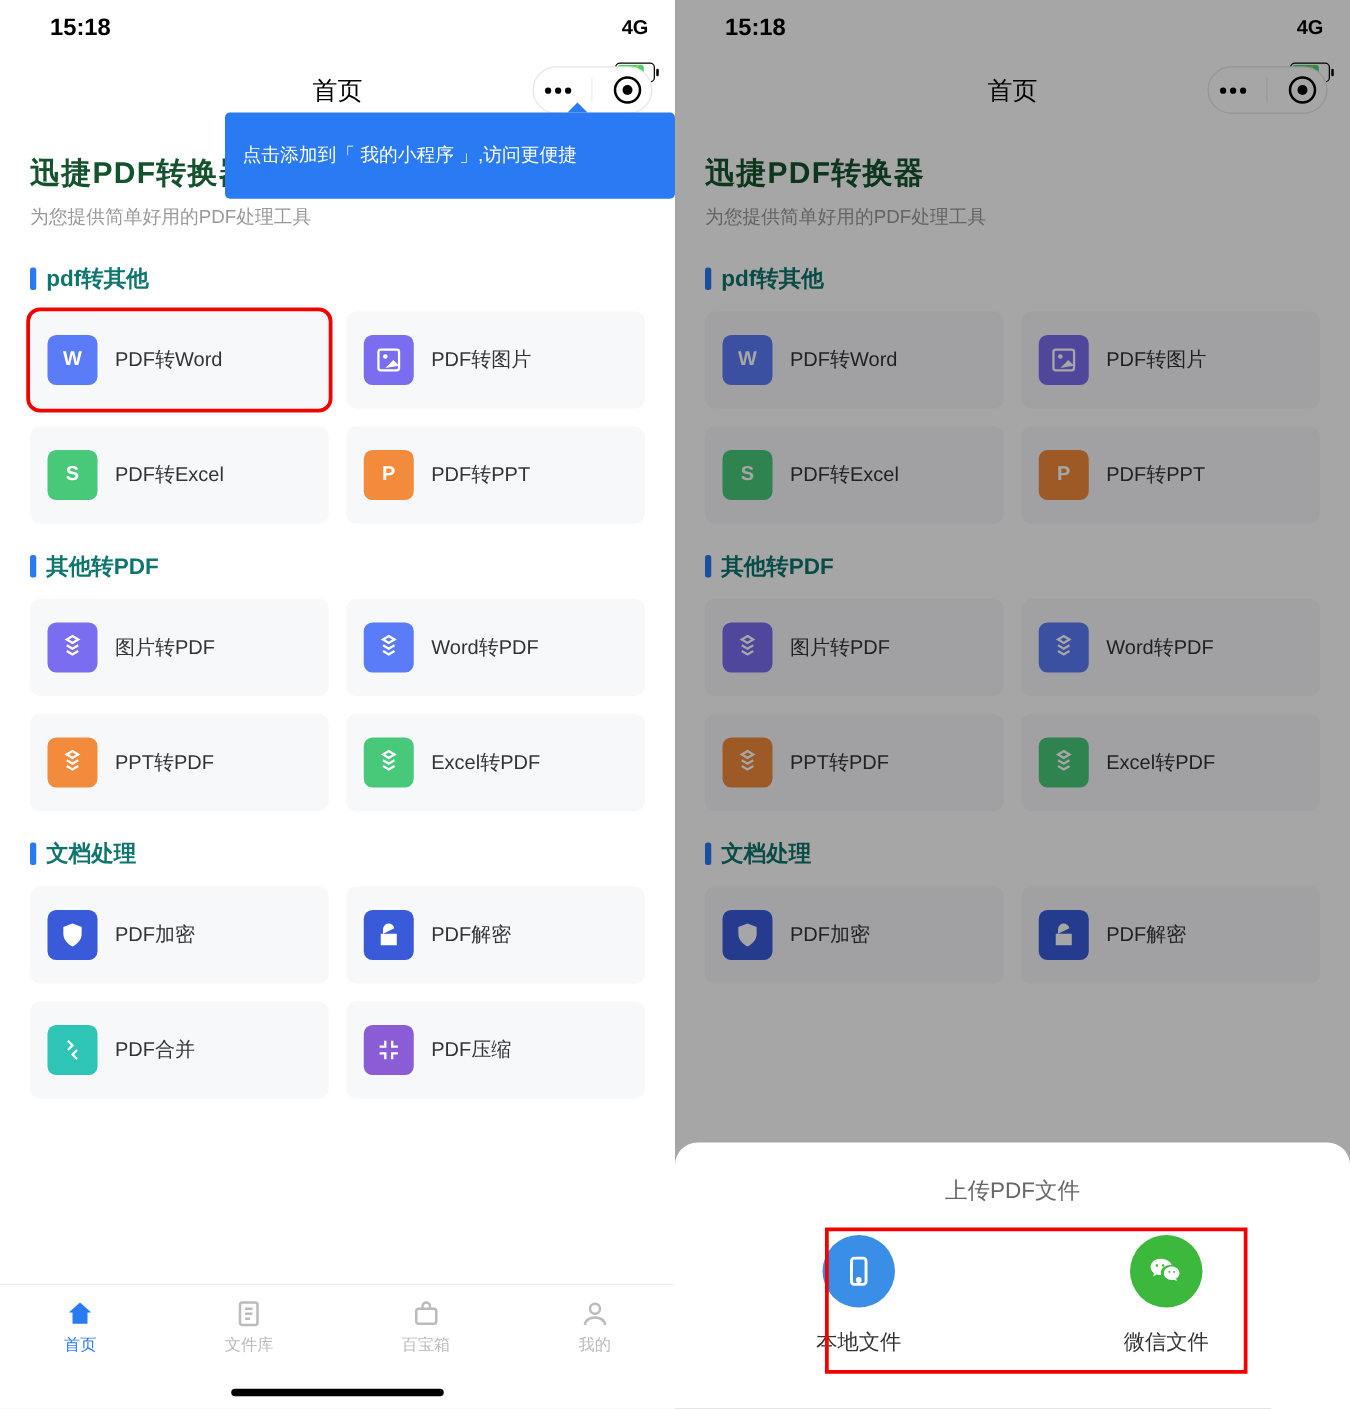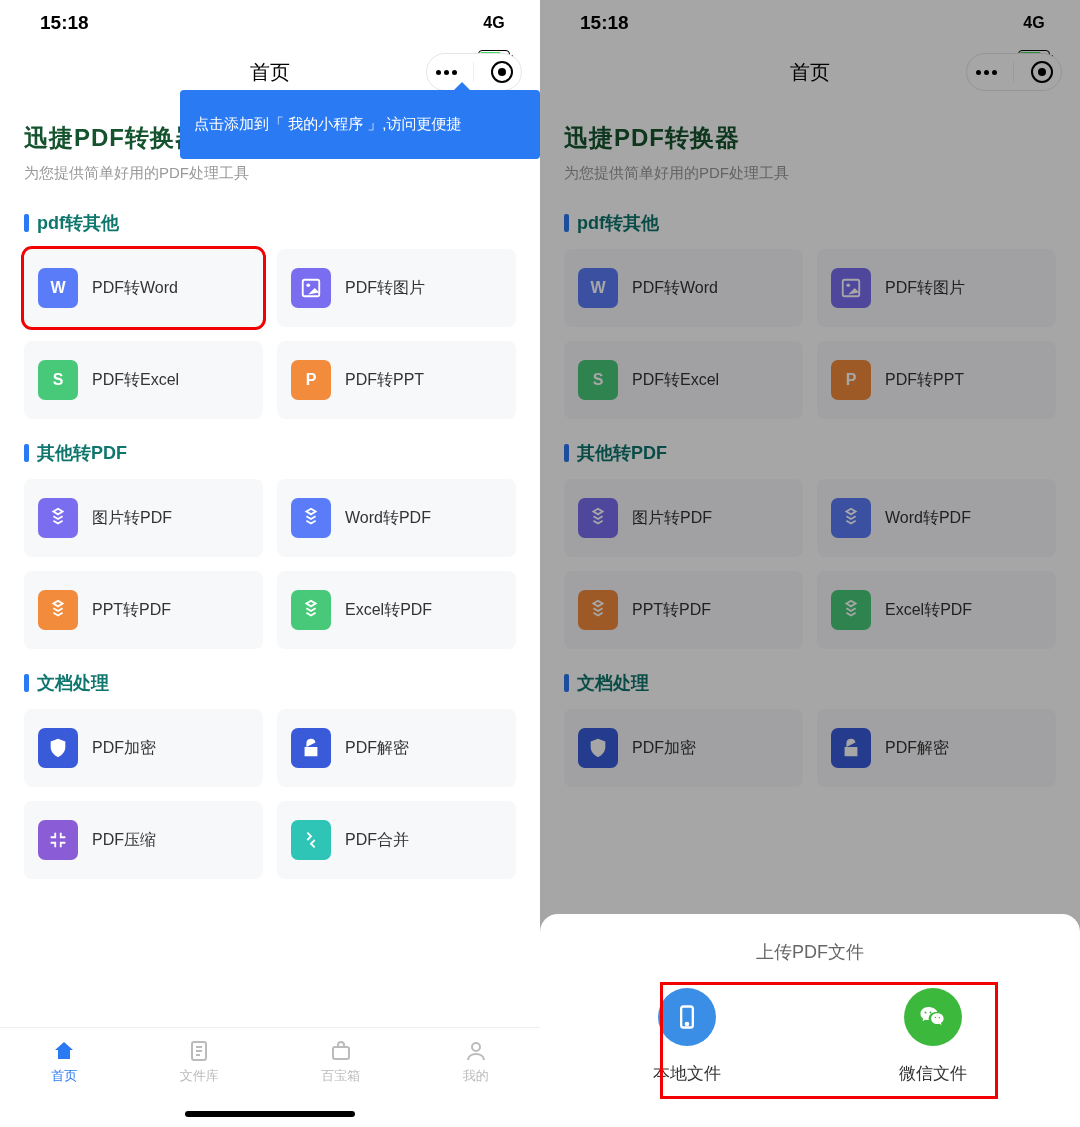--- a/index.html
+++ b/index.html
@@ -21,21 +21,21 @@
     .phone2 .shade {
       position: absolute; inset: 0;
       background: rgba(0,0,0,0.35);
       z-index: 5;
       pointer-events: none;
     }
     
     .statusbar {
       height: 46px;
       display: flex; align-items: center; justify-content: space-between;
-      padding: 0 30px 0 40px;
+      padding: 0 16px 0 40px;
       font-weight: 600;
     }
     .status-time { font-size: 19px; font-weight: 700; }
     .status-right { display:flex; align-items:center; gap:18px; font-size:16px; font-weight:700;flex-direction:column; }
     .sig { display:flex; align-items:flex-end; gap:2px; }
     .sig span { width:3px; background:#000; border-radius:1px; }
     .sig span:nth-child(1){height:6px}.sig span:nth-child(2){height:9px}.sig span:nth-child(3){height:12px}.sig span:nth-child(4){height:15px}
     .batt { width:32px;height:16px;border:1.5px solid #000;border-radius:4px;position:relative; }
     .batt::after{content:"";position:absolute;right:-4px;top:4px;width:2px;height:6px;background:#000;border-radius:1px;}
     .batt i{position:absolute;left:1px;top:1px;bottom:1px;width:70%;background:#3cd964;border-radius:2px;}
@@ -237,34 +237,34 @@
       </div>
       <div class="card">
         <div class="ico c-navy">
             <svg viewBox="0 0 24 24" fill="#fff">
               <path d="M7 11V7a5 5 0 019.9-1M5 11h14v10H5z"></path>
             </svg>
           </div>
         <span>PDF解密</span>
       </div>
       <div class="card">
+        <div class="ico c-teal">
+            <svg viewBox="0 0 24 24" fill="#fff">
+              <path d="M8 4l4 4-4 4M16 20l-4-4 4-4" stroke="#fff" stroke-width="2" fill="none"></path>
+            </svg>
+          </div>
+        <span>PDF合并</span>
+      </div>
+      <div class="card">
         <div class="ico c-purple">
             <svg viewBox="0 0 24 24" fill="#fff">
               <path d="M4 9h5V4M20 9h-5V4M4 15h5v5M20 15h-5v5" stroke="#fff" stroke-width="2" fill="none"></path>
             </svg>
           </div>
         <span>PDF压缩</span>
-      </div>
-      <div class="card">
-        <div class="ico c-teal">
-            <svg viewBox="0 0 24 24" fill="#fff">
-              <path d="M8 4l4 4-4 4M16 20l-4-4 4-4" stroke="#fff" stroke-width="2" fill="none"></path>
-            </svg>
-          </div>
-        <span>PDF合并</span>
       </div>
     </div>
   </div>
 
   <div class="tabbar">
     <div class="tab active">
       <div class="ticon">
           <svg width="24" height="24" viewBox="0 0 24 24" fill="#2a7af3">
             <path d="M12 3l9 8h-3v9H6v-9H3l9-8z"></path>
           </svg>

